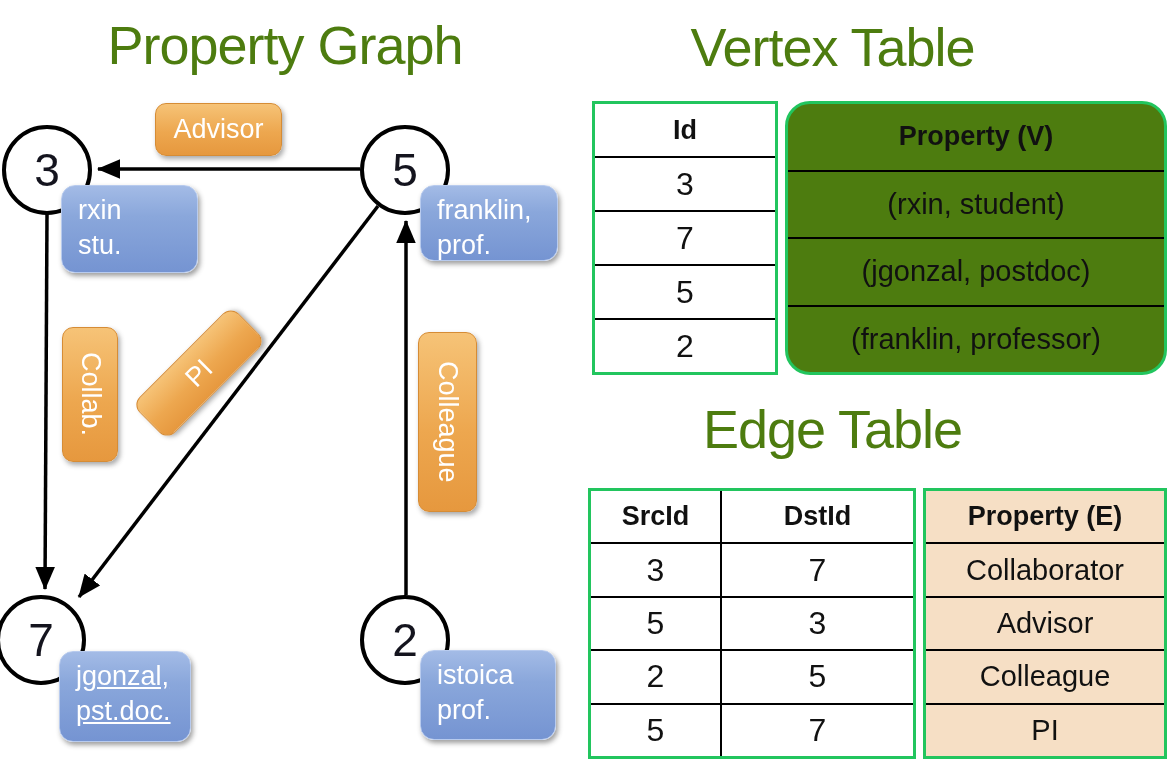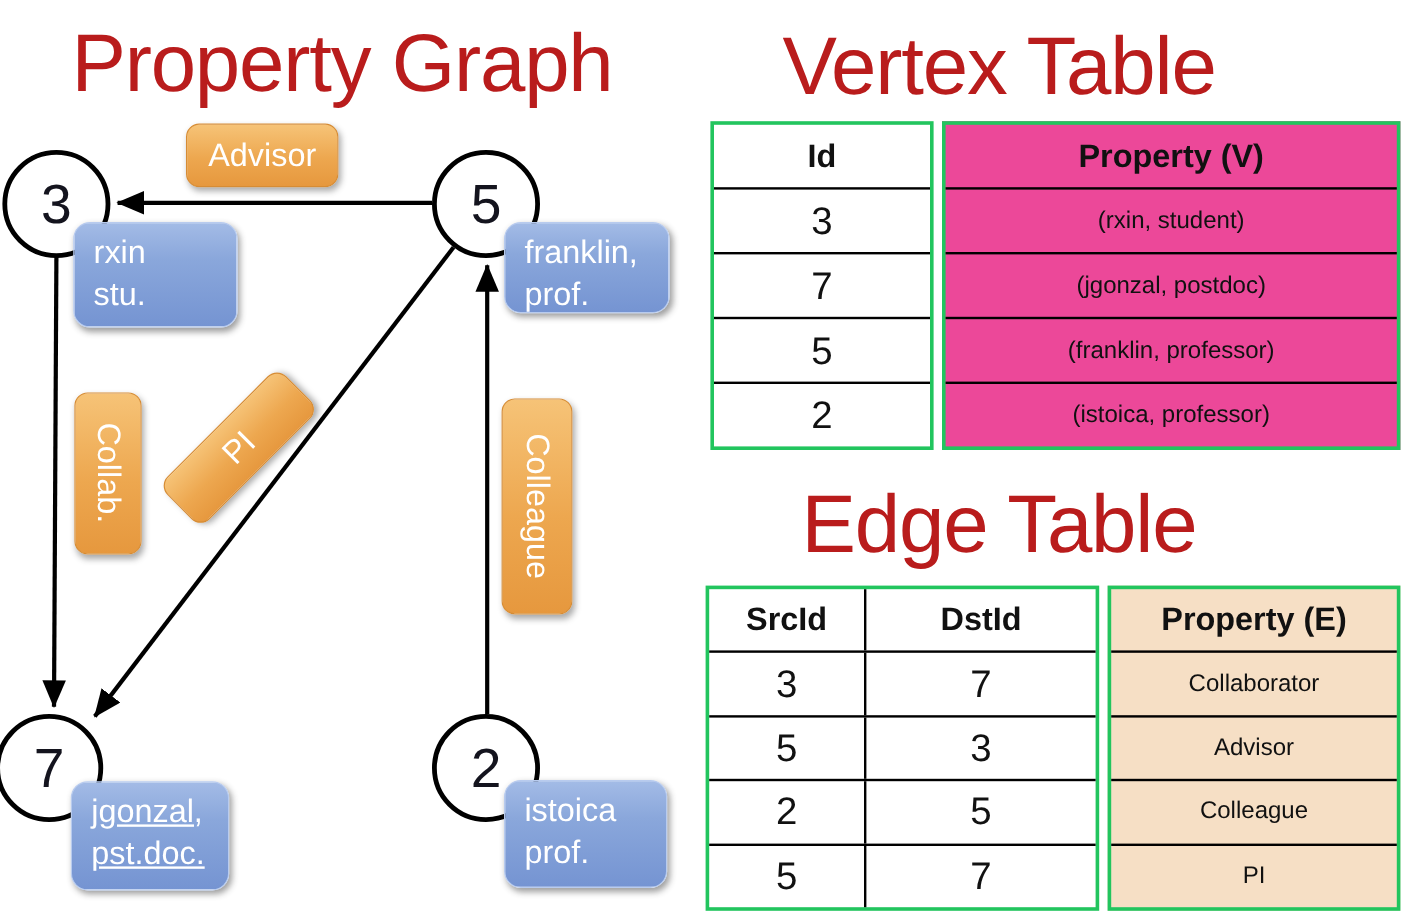--- a/index.html
+++ b/index.html
@@ -9,24 +9,24 @@
     width: 1170px; height: 760px;
     background: #fff;
     overflow: hidden;
     font-family: "Liberation Sans", sans-serif;
     color: #111;
   }
   
   .big-title {
     position: absolute;
     text-align: center;
-    font-size: 68px;
+    font-size: 54px;
     font-weight: 400;
     letter-spacing: -1px;
-    color: #b91c1c;
+    color: #4d7c0f;
     white-space: nowrap;
   }
   .title-graph  { left: 0;   top: 14px; width: 570px; }
   .title-vertex { left: 590px; top: 16px; width: 485px; }
   .title-edge   { left: 590px; top: 398px; width: 485px; }
 
   
   .graph-panel { position:absolute; left:0; top:0; width:570px; height:760px; }
   .edges-svg { position:absolute; left:0; top:0; }
   .node {
@@ -76,29 +76,29 @@
   .vert-text { writing-mode: vertical-rl; }
 
   
   .tbl {
     position: absolute;
     border: 3px solid #22c55e;
     display: flex; flex-direction: column;
     background: #fff;
   }
   .tbl-vertex-id   { left: 592px; top: 101px; width: 186px; height: 274px; }
-  .tbl-vertex-prop { left: 785px; top: 101px; width: 382px; height: 274px; background: #ec4899; }
+  .tbl-vertex-prop { left: 785px; top: 101px; width: 382px; height: 274px; background: #4d7c0f; border-radius: 25px; }
   .tbl-edge-ids    { left: 588px; top: 488px; width: 328px; height: 271px; }
   .tbl-edge-prop   { left: 923px; top: 488px; width: 244px; height: 271px; background: #f6dfc5; }
 
   .trow {
     flex: 1 1 0;
     display: flex; align-items: center; justify-content: center;
     border-bottom: 2.5px solid #000;
-    font-size: 20px;
+    font-size: 29px;
   }
   .trow:last-child { border-bottom: none; }
   .trow.hdr { font-weight: bold; font-size: 27px; }
   .trow.num { font-size: 32px; }
 
   .split { justify-content: flex-start; padding: 0; }
   .cell-src {
     width: 131px; height: 100%;
     display: flex; align-items: center; justify-content: center;
     border-right: 2.5px solid #000;
@@ -182,21 +182,20 @@
     <div class="trow num">7</div>
     <div class="trow num">5</div>
     <div class="trow num">2</div>
   </div>
 
   <div class="tbl tbl-vertex-prop">
     <div class="trow hdr">Property (V)</div>
     <div class="trow">(rxin, student)</div>
     <div class="trow">(jgonzal, postdoc)</div>
     <div class="trow">(franklin, professor)</div>
-    <div class="trow">(istoica, professor)</div>
   </div>
 
   <div class="big-title title-edge">Edge Table</div>
 
   <div class="tbl tbl-edge-ids">
     <div class="trow hdr split">
       <div class="cell-src">SrcId</div>
       <div class="cell-dst">DstId</div>
     </div>
     <div class="trow num split">

